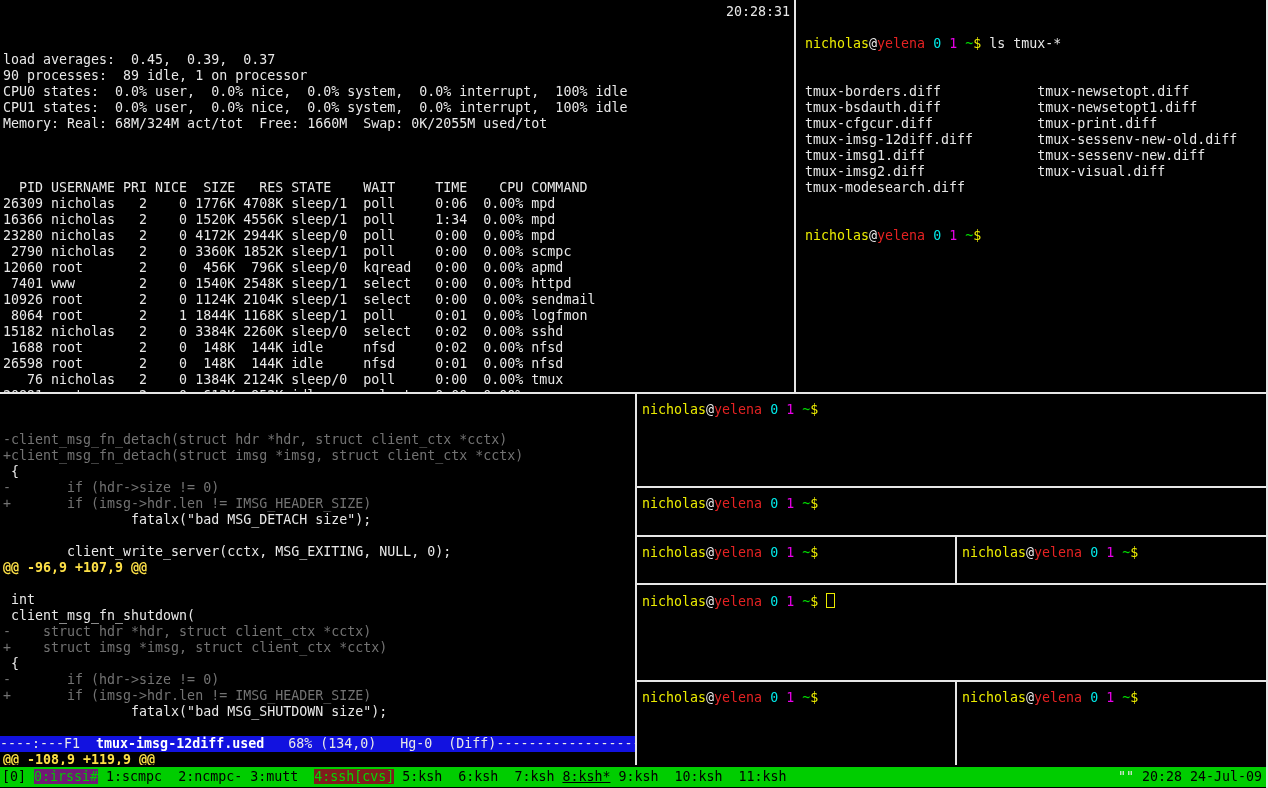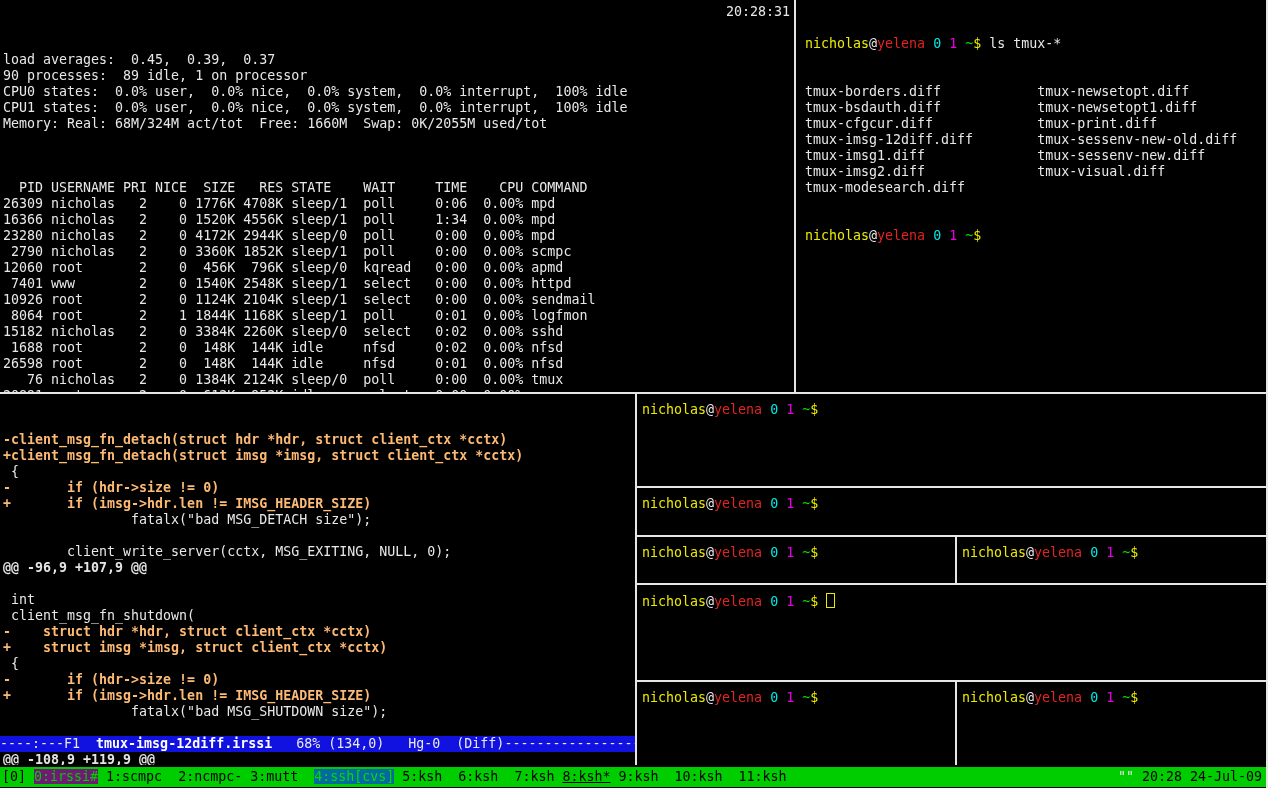--- a/index.html
+++ b/index.html
@@ -25,34 +25,34 @@
   
   .pb{position:absolute;background:#e6e6e6;}
   
   .prompt{white-space:pre;}
   .p-user{color:#ebeb00}.p-at{color:#e8e8e8}.p-host{color:#e42222}
   .p-jobs{color:#00e8e8}.p-hist{color:#e800e8}.p-cwd{color:#00d800}
   .p-sym{color:#ebeb00}.p-cmd{color:#e8e8e8}
   .cursor{display:inline-block;width:7px;height:13px;border:1px solid #ebeb00;vertical-align:-2px;}
   
   .dl{height:16px;white-space:pre;}
-  .dl.del,.dl.add{color:#fdba74;font-weight:bold;}
+  .dl.del,.dl.add{color:#737373;font-weight:normal;}
   .dl.ctx{color:#e8e8e8;}
-  .dl.hunk{color:#e5e5e5;font-weight:bold;}
+  .dl.hunk{color:#fde047;font-weight:bold;}
   .modeline{position:absolute;left:0;top:342px;width:635px;height:16px;background:#1212e0;
             color:#e8e8e8;white-space:pre;overflow:hidden;}
   .modeline .mlbold{font-weight:bold;color:#ffffff;}
   
   .statusbar{position:absolute;left:0;top:767px;width:1268px;height:20px;background:#00cd00;
              line-height:20px;white-space:pre;color:#000;}
   .sb-left{position:absolute;left:2px;top:0;}
   .sb-right{position:absolute;right:6px;top:0;}
   .sb-normal{color:#000;}
   .sb-activity{color:#00cc00;background:#701a75;}
-  .sb-current{color:#00dd00;background:#0369a1;}
+  .sb-current{color:#00dd00;background:#7f1d1d;}
   .sb-marked{color:#000;text-decoration:underline;}
   .sb-title{color:#e8e8e8;}
 </style>
 </head>
 <body>
 
 <div class="pane pane-top">
   <span class="clock">20:28:31</span>
   <pre class="mono">load averages:  0.45,  0.39,  0.37
 90 processes:  89 idle, 1 on processor
@@ -86,21 +86,21 @@
 tmux-cfgcur.diff             tmux-print.diff
 tmux-imsg-12diff.diff        tmux-sessenv-new-old.diff
 tmux-imsg1.diff              tmux-sessenv-new.diff
 tmux-imsg2.diff              tmux-visual.diff
 tmux-modesearch.diff         </pre>
   <div><span class="prompt"><span class="p-user">nicholas</span><span class="p-at">@</span><span class="p-host">yelena</span><span> </span><span class="p-jobs">0</span><span> </span><span class="p-hist">1</span><span> </span><span class="p-cwd">~</span><span class="p-sym">$</span></span></div>
 </div>
 
 <div class="pane pane-emacs">
   <div class="difflines"><div class="dl del">-client_msg_fn_detach(struct hdr *hdr, struct client_ctx *cctx)</div><div class="dl add">+client_msg_fn_detach(struct imsg *imsg, struct client_ctx *cctx)</div><div class="dl ctx"> {</div><div class="dl del">-       if (hdr-&gt;size != 0)</div><div class="dl add">+       if (imsg-&gt;hdr.len != IMSG_HEADER_SIZE)</div><div class="dl ctx">                fatalx("bad MSG_DETACH size");</div><div class="dl blank"></div><div class="dl ctx">        client_write_server(cctx, MSG_EXITING, NULL, 0);</div><div class="dl hunk">@@ -96,9 +107,9 @@</div><div class="dl blank"></div><div class="dl ctx"> int</div><div class="dl ctx"> client_msg_fn_shutdown(</div><div class="dl del">-    struct hdr *hdr, struct client_ctx *cctx)</div><div class="dl add">+    struct imsg *imsg, struct client_ctx *cctx)</div><div class="dl ctx"> {</div><div class="dl del">-       if (hdr-&gt;size != 0)</div><div class="dl add">+       if (imsg-&gt;hdr.len != IMSG_HEADER_SIZE)</div><div class="dl ctx">                fatalx("bad MSG_SHUTDOWN size");</div><div class="dl blank"></div><div class="dl ctx">        client_write_server(cctx, MSG_EXITING, NULL, 0);</div><div class="dl hunk">@@ -108,9 +119,9 @@</div></div>
-  <div class="modeline mono"><span>----:---F1  </span><span class="mlbold">tmux-imsg-12diff.irssi</span><span>   68% (134,0)   Hg-0  (Diff)</span><span>------------------</span></div>
+  <div class="modeline mono"><span>----:---F1  </span><span class="mlbold">tmux-imsg-12diff.used</span><span>   68% (134,0)   Hg-0  (Diff)</span><span>------------------</span></div>
 </div>
 
 <div class="pane pane-a shellpane"><span class="prompt"><span class="p-user">nicholas</span><span class="p-at">@</span><span class="p-host">yelena</span><span> </span><span class="p-jobs">0</span><span> </span><span class="p-hist">1</span><span> </span><span class="p-cwd">~</span><span class="p-sym">$</span></span></div>
 <div class="pane pane-b shellpane"><span class="prompt"><span class="p-user">nicholas</span><span class="p-at">@</span><span class="p-host">yelena</span><span> </span><span class="p-jobs">0</span><span> </span><span class="p-hist">1</span><span> </span><span class="p-cwd">~</span><span class="p-sym">$</span></span></div>
 <div class="pane pane-c1 shellpane"><span class="prompt"><span class="p-user">nicholas</span><span class="p-at">@</span><span class="p-host">yelena</span><span> </span><span class="p-jobs">0</span><span> </span><span class="p-hist">1</span><span> </span><span class="p-cwd">~</span><span class="p-sym">$</span></span></div>
 <div class="pane pane-c2 shellpane"><span class="prompt"><span class="p-user">nicholas</span><span class="p-at">@</span><span class="p-host">yelena</span><span> </span><span class="p-jobs">0</span><span> </span><span class="p-hist">1</span><span> </span><span class="p-cwd">~</span><span class="p-sym">$</span></span></div>
 <div class="pane pane-d shellpane"><span class="prompt"><span class="p-user">nicholas</span><span class="p-at">@</span><span class="p-host">yelena</span><span> </span><span class="p-jobs">0</span><span> </span><span class="p-hist">1</span><span> </span><span class="p-cwd">~</span><span class="p-sym">$</span> <span class="cursor"></span></span></div>
 <div class="pane pane-e1 shellpane"><span class="prompt"><span class="p-user">nicholas</span><span class="p-at">@</span><span class="p-host">yelena</span><span> </span><span class="p-jobs">0</span><span> </span><span class="p-hist">1</span><span> </span><span class="p-cwd">~</span><span class="p-sym">$</span></span></div>
 <div class="pane pane-e2 shellpane"><span class="prompt"><span class="p-user">nicholas</span><span class="p-at">@</span><span class="p-host">yelena</span><span> </span><span class="p-jobs">0</span><span> </span><span class="p-hist">1</span><span> </span><span class="p-cwd">~</span><span class="p-sym">$</span></span></div>
 

